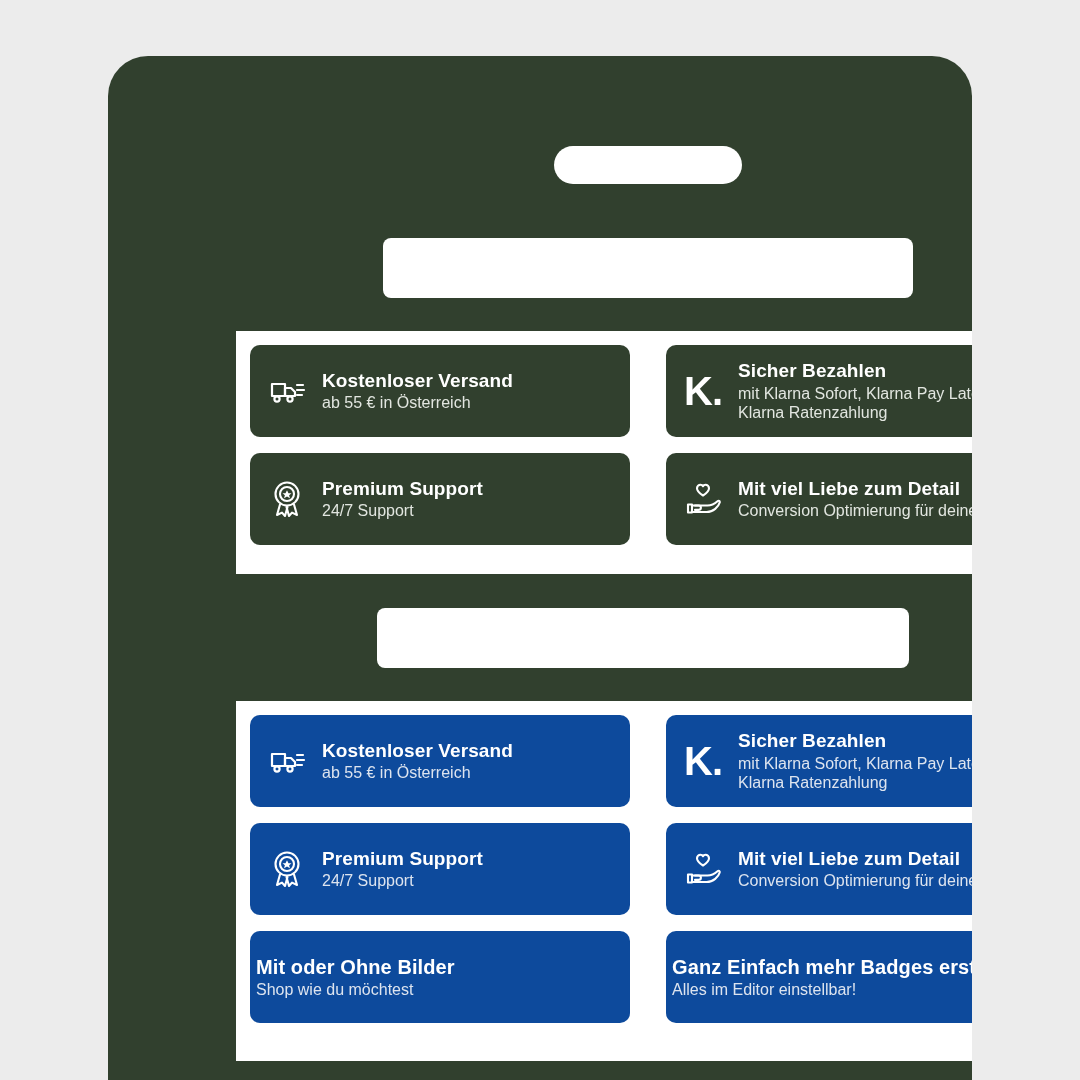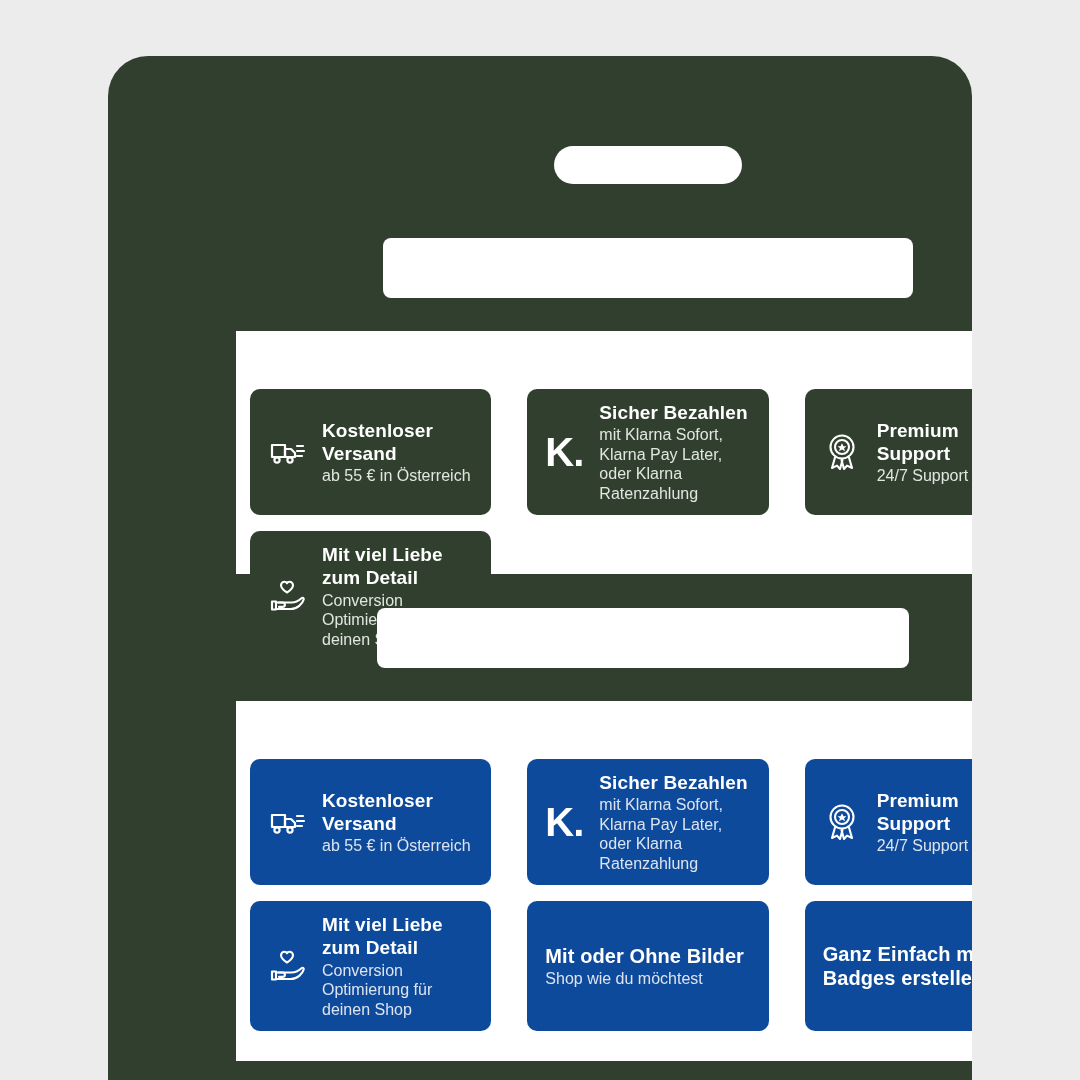--- a/index.html
+++ b/index.html
@@ -45,23 +45,22 @@
   .badge-card {
     position: absolute;
     background: #ffffff;
     padding: 14px 14px;
   }
   .card-green { left: 128px; top: 275px; width: 824px; height: 243px; }
   .card-blue  { left: 128px; top: 645px; width: 824px; height: 360px; }
 
   .badge-grid {
     display: grid;
-    grid-template-columns: 1fr 1fr 1fr;
+    grid-template-columns: 1fr 1fr;
     gap: 16px 36px;
-    margin-top: 44px;
   }
 
   .badge {
     display: flex;
     align-items: center;
     gap: 14px;
     border-radius: 10px;
     padding: 12px 16px;
     min-height: 92px;
   }
@@ -93,21 +92,21 @@
   .badge.blue .badge-sub { color: #dde4ef; }
 
   .klarna-logo {
     font-size: 40px;
     font-weight: bold;
     line-height: 0.9;
     color: #ffffff;
     letter-spacing: -1px;
   }
 
-  .badge.no-icon { padding-left: 18px; }
+  .badge.no-icon { padding-left: 6px; }
   .badge.no-icon .badge-title { font-size: 20px; }
 </style>
 </head>
 <body>
 
 <div class="stage">
   <div class="phone">
 
     <div class="notch"></div>
 
@@ -241,20 +240,21 @@
         <div class="badge blue no-icon">
           <div class="badge-text">
             <div class="badge-title">Mit oder Ohne Bilder</div>
             <div class="badge-sub">Shop wie du möchtest</div>
           </div>
         </div>
 
         <div class="badge blue no-icon">
           <div class="badge-text">
             <div class="badge-title">Ganz Einfach mehr Badges erstellen</div>
+            <div class="badge-sub">Alles im Editor einstellbar!</div>
           </div>
         </div>
 
       </div>
     </div>
 
   </div>
 </div>
 
 </body></html>

